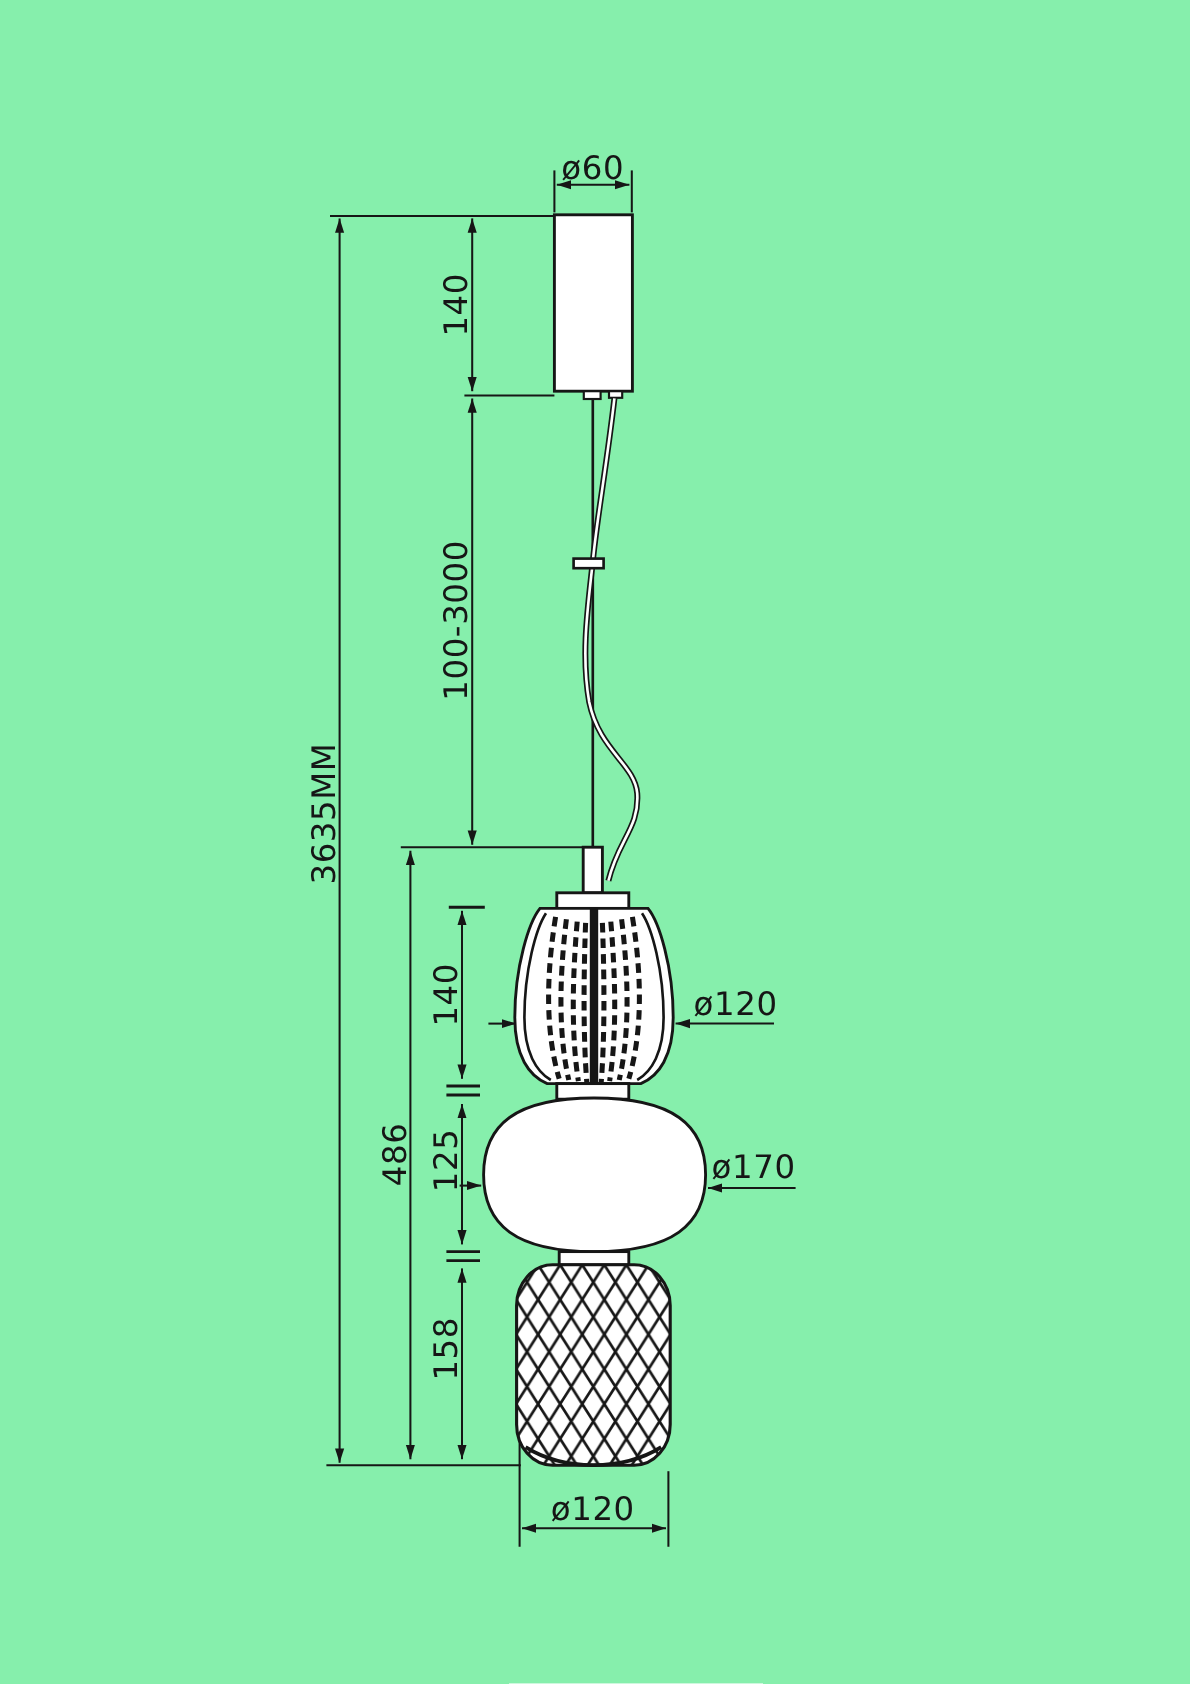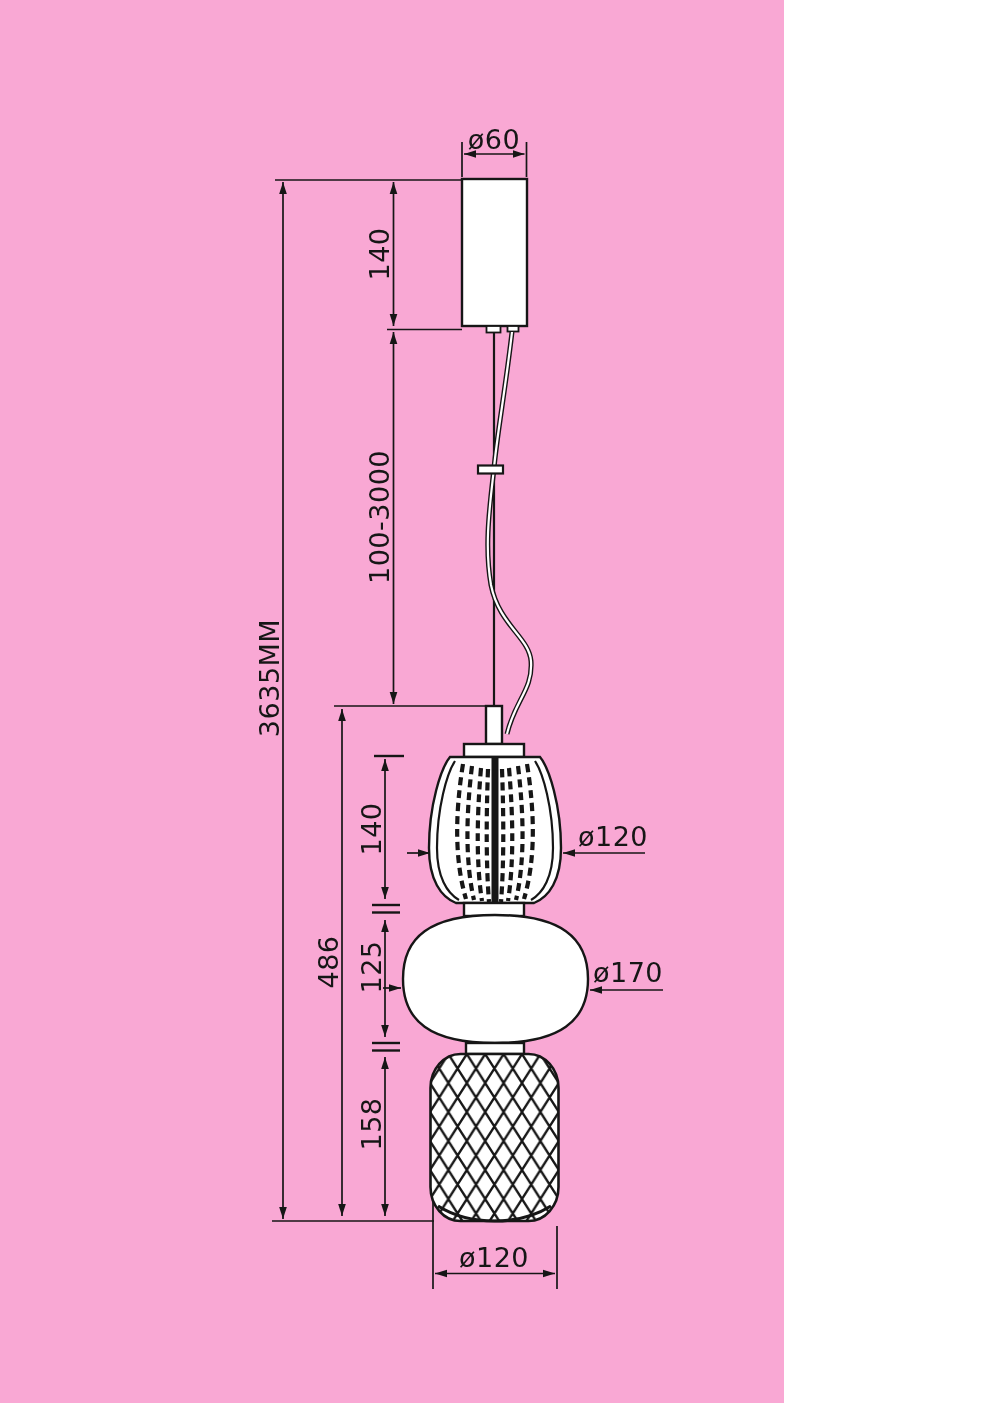--- a/index.html
+++ b/index.html
@@ -2,23 +2,23 @@
 <html><head>
 <meta charset="utf-8">
 <style>
   html, body {
     margin: 0;
     padding: 0;
     background: #ffffff;
   }
   .page {
     position: relative;
-    width: 784px;
+    width: 992px;
     height: 1403px;
-    background: #f9a8d4;
+    background: #86efac;
     overflow: hidden;
     font-family: "DejaVu Sans", "Liberation Sans", sans-serif;
     text-align: center;
   }
   svg { display: block; }
   .dim-text {
     font-family: "DejaVu Sans", "Liberation Sans", sans-serif;
     font-size: 27px;
     fill: #161616;
     letter-spacing: 0.5px;

